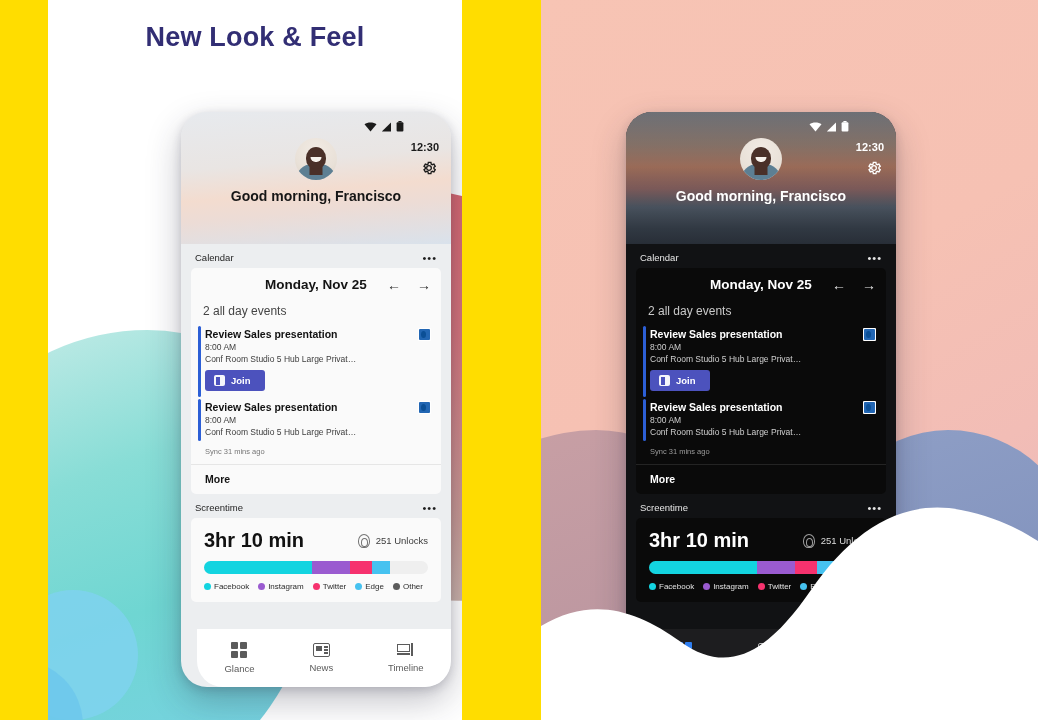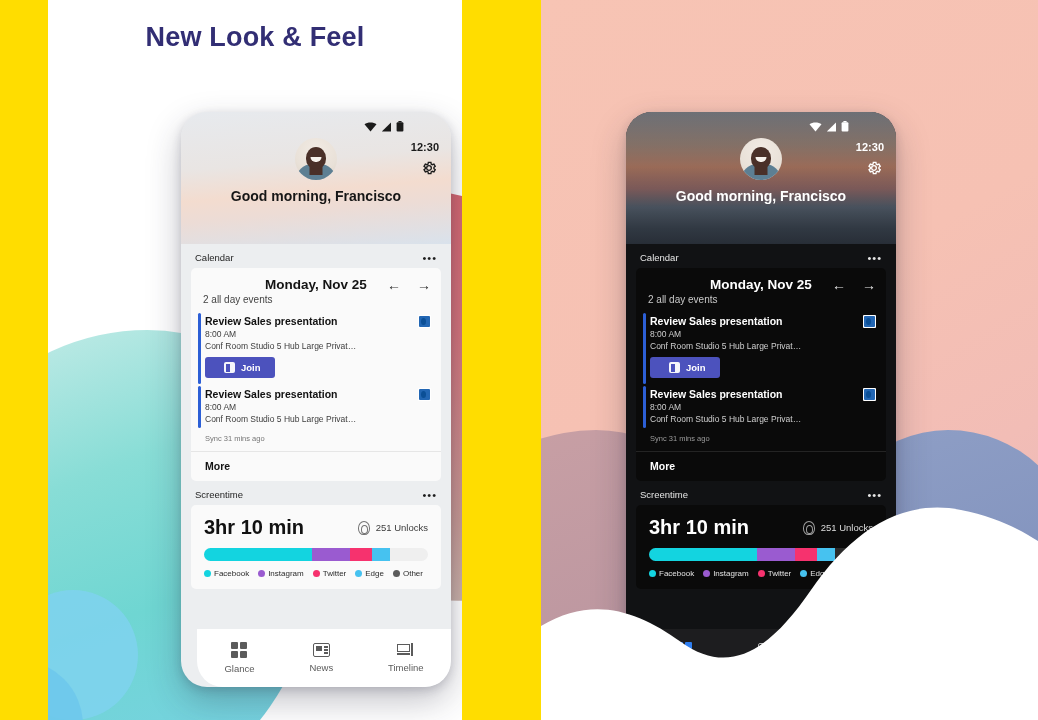--- a/index.html
+++ b/index.html
@@ -117,21 +117,21 @@
   .dots { letter-spacing:1px; font-size:11px; line-height:8px; }
 
   .card { margin: 0 10px; border-radius: 5px; overflow:hidden; }
   .phone.light .card { background:#fafafa; }
   .phone.dark  .card { background:#0a0a0a; }
 
   .card-top { padding: 9px 12px 6px 12px; position:relative; }
   .card-title { font-size:13.5px; font-weight:bold;text-align:center; }
   .phone.light .card-title { color:#141414; }
   .phone.dark  .card-title { color:#ffffff; }
-  .card-sub { font-size:10px; margin-top:2px; }
+  .card-sub { font-size:12px; margin-top:12px; }
   .phone.light .card-sub { color:#444; }
   .phone.dark  .card-sub { color:#c9c9c9; }
   .navarrows { position:absolute; right:10px; top:9px; display:flex; gap:16px; font-size:14px; }
   .phone.light .navarrows { color:#2e2e2e; }
   .phone.dark  .navarrows { color:#e4e4e4; }
 
   .event { position:relative; padding: 4px 12px 4px 14px; }
   .event .stripe { position:absolute; left:7px; top:2px; bottom:0px; width:3px; background:#2c5fd6; border-radius:2px;}
   .ev-title { font-size:10.5px; font-weight:bold; }
   .phone.light .ev-title { color:#111; }
@@ -143,21 +143,21 @@
   .ol-icon {
     position:absolute; right:10px; top:4px; width:13px; height:13px;
     background:#ffffff; border-radius:1px; display:flex; align-items:center; justify-content:center;
   }
   .ol-icon .inner { width:11px; height:11px; background:#2266b3; border-radius:1px; position:relative;}
   .ol-icon .inner:after { content:""; position:absolute; left:1.5px; top:2px; width:5px; height:7px; background:#0b4f96; border-radius:50%;}
 
   .join {
     display:inline-flex; align-items:center; gap:6px;
     background:#4c52bd; color:#fff; border-radius:3px;
-    font-size:9.5px; font-weight:600; padding: 5px 14px 5px 19px; margin: 6px 0 2px 0;
+    font-size:9.5px; font-weight:600; padding: 5px 14px 5px 9px; margin: 6px 0 2px 0;
     border:none; cursor:pointer;
   }
   .join .tm { width:11px; height:11px; background:#fff; border-radius:2px; position:relative; opacity:.95;}
   .join .tm:after{content:"";position:absolute;left:2px;top:1.5px;width:4px;height:8px;background:#4c52bd;}
 
   .sync { font-size:7.5px; padding: 6px 12px 8px 14px; }
   .phone.light .sync { color:#767676; }
   .phone.dark  .sync { color:#9b9b9b; }
   .more-row {
     font-size:10.5px; font-weight:bold; padding: 8px 12px 9px 14px;

